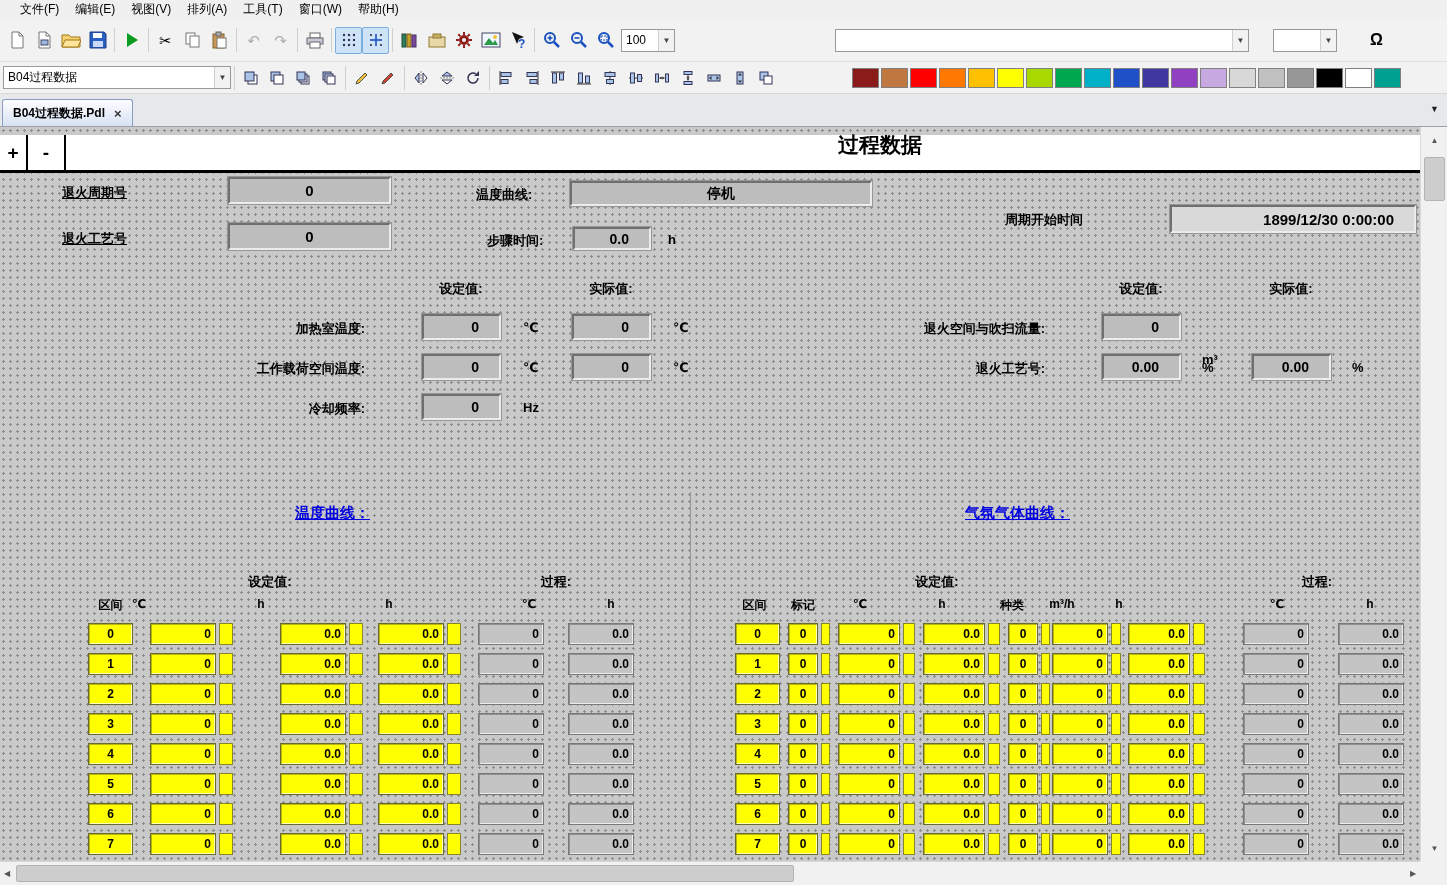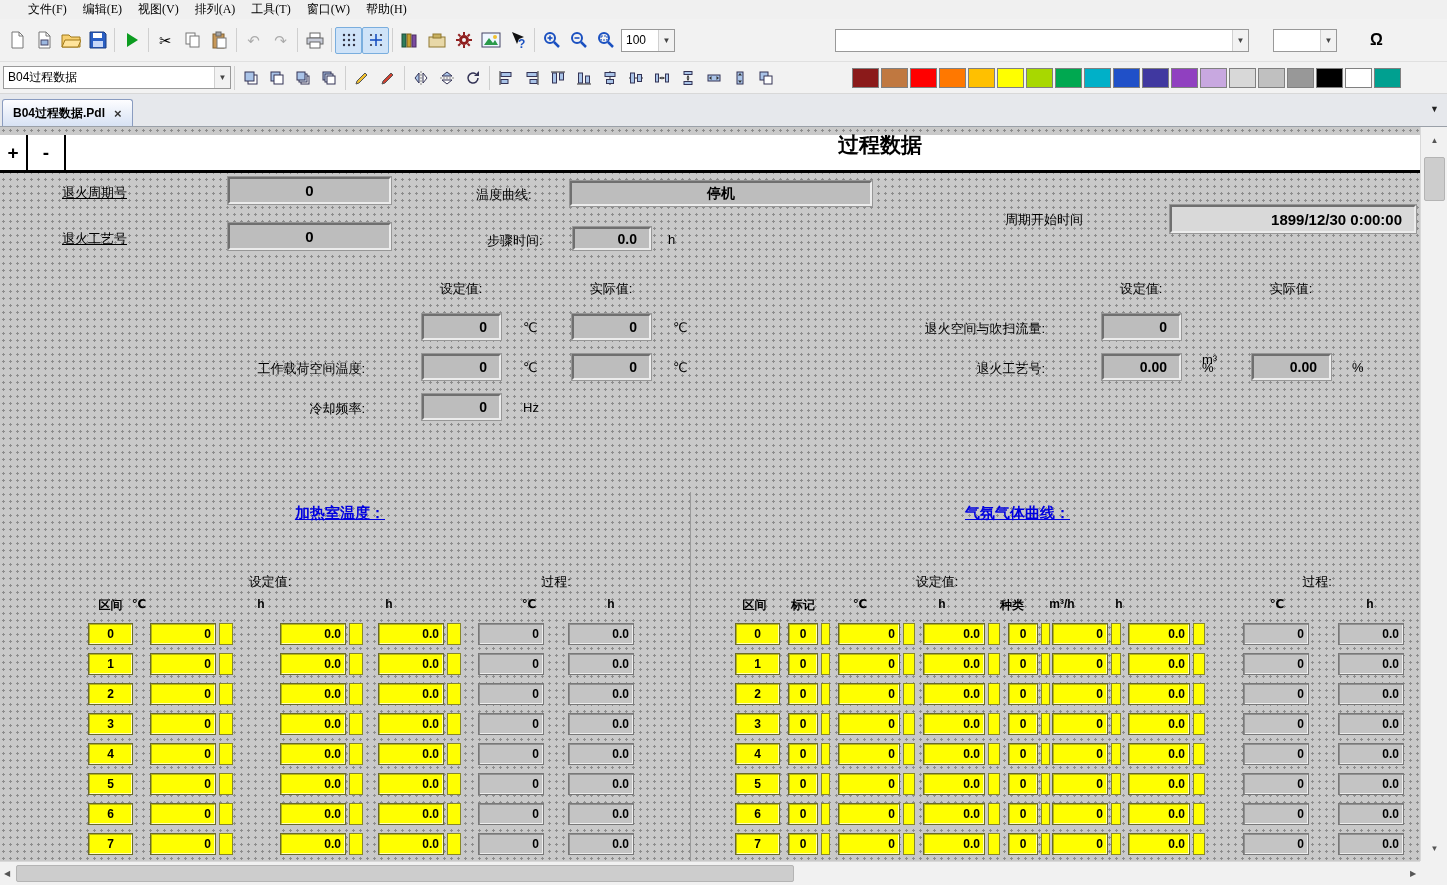--- a/index.html
+++ b/index.html
@@ -1,21 +1,21 @@
 <!DOCTYPE html>
 <html><head>
 <meta charset="utf-8">
 <style>
   *{margin:0;padding:0;box-sizing:border-box;}
   html,body{width:1447px;height:885px;overflow:hidden;}
   body{font-family:"Liberation Sans","DejaVu Sans",sans-serif;font-size:12px;color:#000;background:#f0f0f0;}
   #app{position:relative;width:1447px;height:885px;background:#f0f0f0;}
 
   
-  .menubar{position:absolute;left:0;top:0;width:1447px;height:19px;background:#f0f0f0;display:flex;align-items:center;padding-left:20px;font-family:Liberation Serif, serif;}
+  .menubar{position:absolute;left:0;top:0;width:1447px;height:19px;background:#f0f0f0;display:flex;align-items:center;padding-left:12px;}
   .menu-item{padding:0 8px;line-height:19px;font-size:12px;cursor:default;}
 
   
   .toolbar{position:absolute;left:0;width:1447px;background:#f2f2f2;display:flex;align-items:center;}
   .t1{top:19px;height:43px;border-bottom:1px solid #e0e0e0;padding-left:3px;}
   .t2{top:62px;height:32px;border-bottom:1px solid #d8d8d8;padding-left:3px;}
   .tb{width:27px;height:27px;display:flex;align-items:center;justify-content:center;border:1px solid transparent;border-radius:2px;flex:0 0 auto;}
   .tb.small{width:26px;height:24px;}
   .tb.pressed{background:#cfe3f8;border-color:#7aaede;}
   .tb.disabled{opacity:.45;}
@@ -49,25 +49,25 @@
   .hthumb{position:absolute;left:16px;top:3px;width:778px;height:17px;background:#cdcdcd;border:1px solid #b4b4b4;border-radius:2px;}
 
   
   .strip{position:absolute;left:0;top:8px;width:1420px;height:38px;background:#fff;border-bottom:3px solid #000;display:flex;}
   .strip>div{height:100%;}
   .s-plus{width:28px;border-right:2px solid #000;display:flex;align-items:center;justify-content:center;font-weight:bold;font-size:19px;}
   .s-furnace{width:162px;background:#ffff00;border-right:2px solid #000;display:flex;align-items:center;justify-content:center;font-weight:bold;font-size:20px;letter-spacing:3px;}
   .s-minus{width:38px;border-right:2px solid #000;display:flex;align-items:center;justify-content:center;font-weight:bold;font-size:19px;}
   .s-title{position:absolute;left:700px;top:4px;width:360px;text-align:center;font-size:21px;font-weight:bold;}
 
-  .lb{position:absolute;font-weight:normal;font-size:13px;white-space:nowrap;}
+  .lb{position:absolute;font-weight:bold;font-size:13px;white-space:nowrap;}
   .ul{text-decoration:underline;}
   .fbox{position:absolute;background:#bdbdbd;border:2px solid;border-color:#6f6f6f #ececec #ececec #6f6f6f;outline:1px solid #979797;font-weight:bold;font-size:14px;display:flex;align-items:center;}
   .fbox.c{justify-content:center;}
-  .fbox.r{justify-content:flex-end;padding-right:12px;}
+  .fbox.r{justify-content:flex-end;padding-right:20px;}
   .fbox.light{background:#d9d9d9;}
   .ralign{text-align:right;}
   .link{position:absolute;color:#0000e0;font-weight:bold;font-size:15px;text-decoration:underline;white-space:nowrap;cursor:pointer;}
   .vdiv{position:absolute;left:690px;top:365px;width:1px;height:369px;background:#9a9a9a;}
 
   .tblhdr{position:absolute;font-weight:bold;font-size:12px;text-align:center;white-space:nowrap;}
   .cell{position:absolute;font-size:12px;font-weight:bold;display:flex;align-items:center;}
   .cell.y{background:#ffff00;border:1px solid #6a6a2a;box-shadow:inset 1px 1px 0 rgba(110,110,30,.5),inset -1px -1px 0 rgba(255,255,210,.9);}
   .cell.g{background:#c4c4c4;border:1px solid #787878;box-shadow:inset 1px 1px 0 #909090,inset -1px -1px 0 #eeeeee;}
   .cell.ac{justify-content:center;}
@@ -459,20 +459,21 @@
     <div class="lb" style="left:668px;top:105px;">h</div>
 
     <div class="lb" style="left:1005px;top:84px;">周期开始时间</div>
     <div class="fbox r light" style="left:1170px;top:78px;width:246px;height:28px;font-size:15px;">1899/12/30 0:00:00</div>
 
     <div class="lb" style="left:413px;top:153px;width:96px;text-align:center;">设定值:</div>
     <div class="lb" style="left:563px;top:153px;width:96px;text-align:center;">实际值:</div>
     <div class="lb" style="left:1093px;top:153px;width:96px;text-align:center;">设定值:</div>
     <div class="lb" style="left:1243px;top:153px;width:96px;text-align:center;">实际值:</div>
 
+    <div class="lb ralign" style="left:60px;top:193px;width:305px;">加热室温度:</div>
     <div class="fbox r" style="left:422px;top:187px;width:79px;height:26px;">0</div>
     <div class="lb" style="left:523px;top:193px;">℃</div>
     <div class="fbox r" style="left:572px;top:187px;width:79px;height:26px;">0</div>
     <div class="lb" style="left:673px;top:193px;">℃</div>
 
     <div class="lb ralign" style="left:60px;top:233px;width:305px;">工作载荷空间温度:</div>
     <div class="fbox r" style="left:422px;top:227px;width:79px;height:26px;">0</div>
     <div class="lb" style="left:523px;top:233px;">℃</div>
     <div class="fbox r" style="left:572px;top:227px;width:79px;height:26px;">0</div>
     <div class="lb" style="left:673px;top:233px;">℃</div>
@@ -484,21 +485,21 @@
     <div class="lb ralign" style="left:798px;top:193px;width:247px;">退火空间与吹扫流量:</div>
     <div class="fbox r" style="left:1102px;top:187px;width:79px;height:26px;">0</div>
     <div class="lb" style="left:1202px;top:193px;margin-top:32px;">m³</div>
 
     <div class="lb ralign" style="left:798px;top:233px;width:247px;">退火工艺号:</div>
     <div class="fbox r" style="left:1102px;top:227px;width:79px;height:26px;">0.00</div>
     <div class="lb" style="left:1202px;top:233px;">%</div>
     <div class="fbox r" style="left:1252px;top:227px;width:79px;height:26px;">0.00</div>
     <div class="lb" style="left:1352px;top:233px;">%</div>
 
-    <div class="link" style="left:295px;top:377px;">加热室温度：</div>
+    <div class="link" style="left:295px;top:377px;">温度曲线：</div>
     <div class="link" style="left:965px;top:377px;">气氛气体曲线：</div>
     <div class="vdiv"></div>
 
     <div class="lb" style="left:222px;top:446px;width:96px;text-align:center;">设定值:</div>
     <div class="lb" style="left:508px;top:446px;width:96px;text-align:center;">过程:</div>
     <div class="lb" style="left:889px;top:446px;width:96px;text-align:center;">设定值:</div>
     <div class="lb" style="left:1269px;top:446px;width:96px;text-align:center;">过程:</div>
 
     <div id="temp-table" style="position:absolute;left:0;top:0;width:100%;height:100%;">
         <div class="tblhdr" style="left: 88px; top: 470px; width: 45px;">区间</div>

